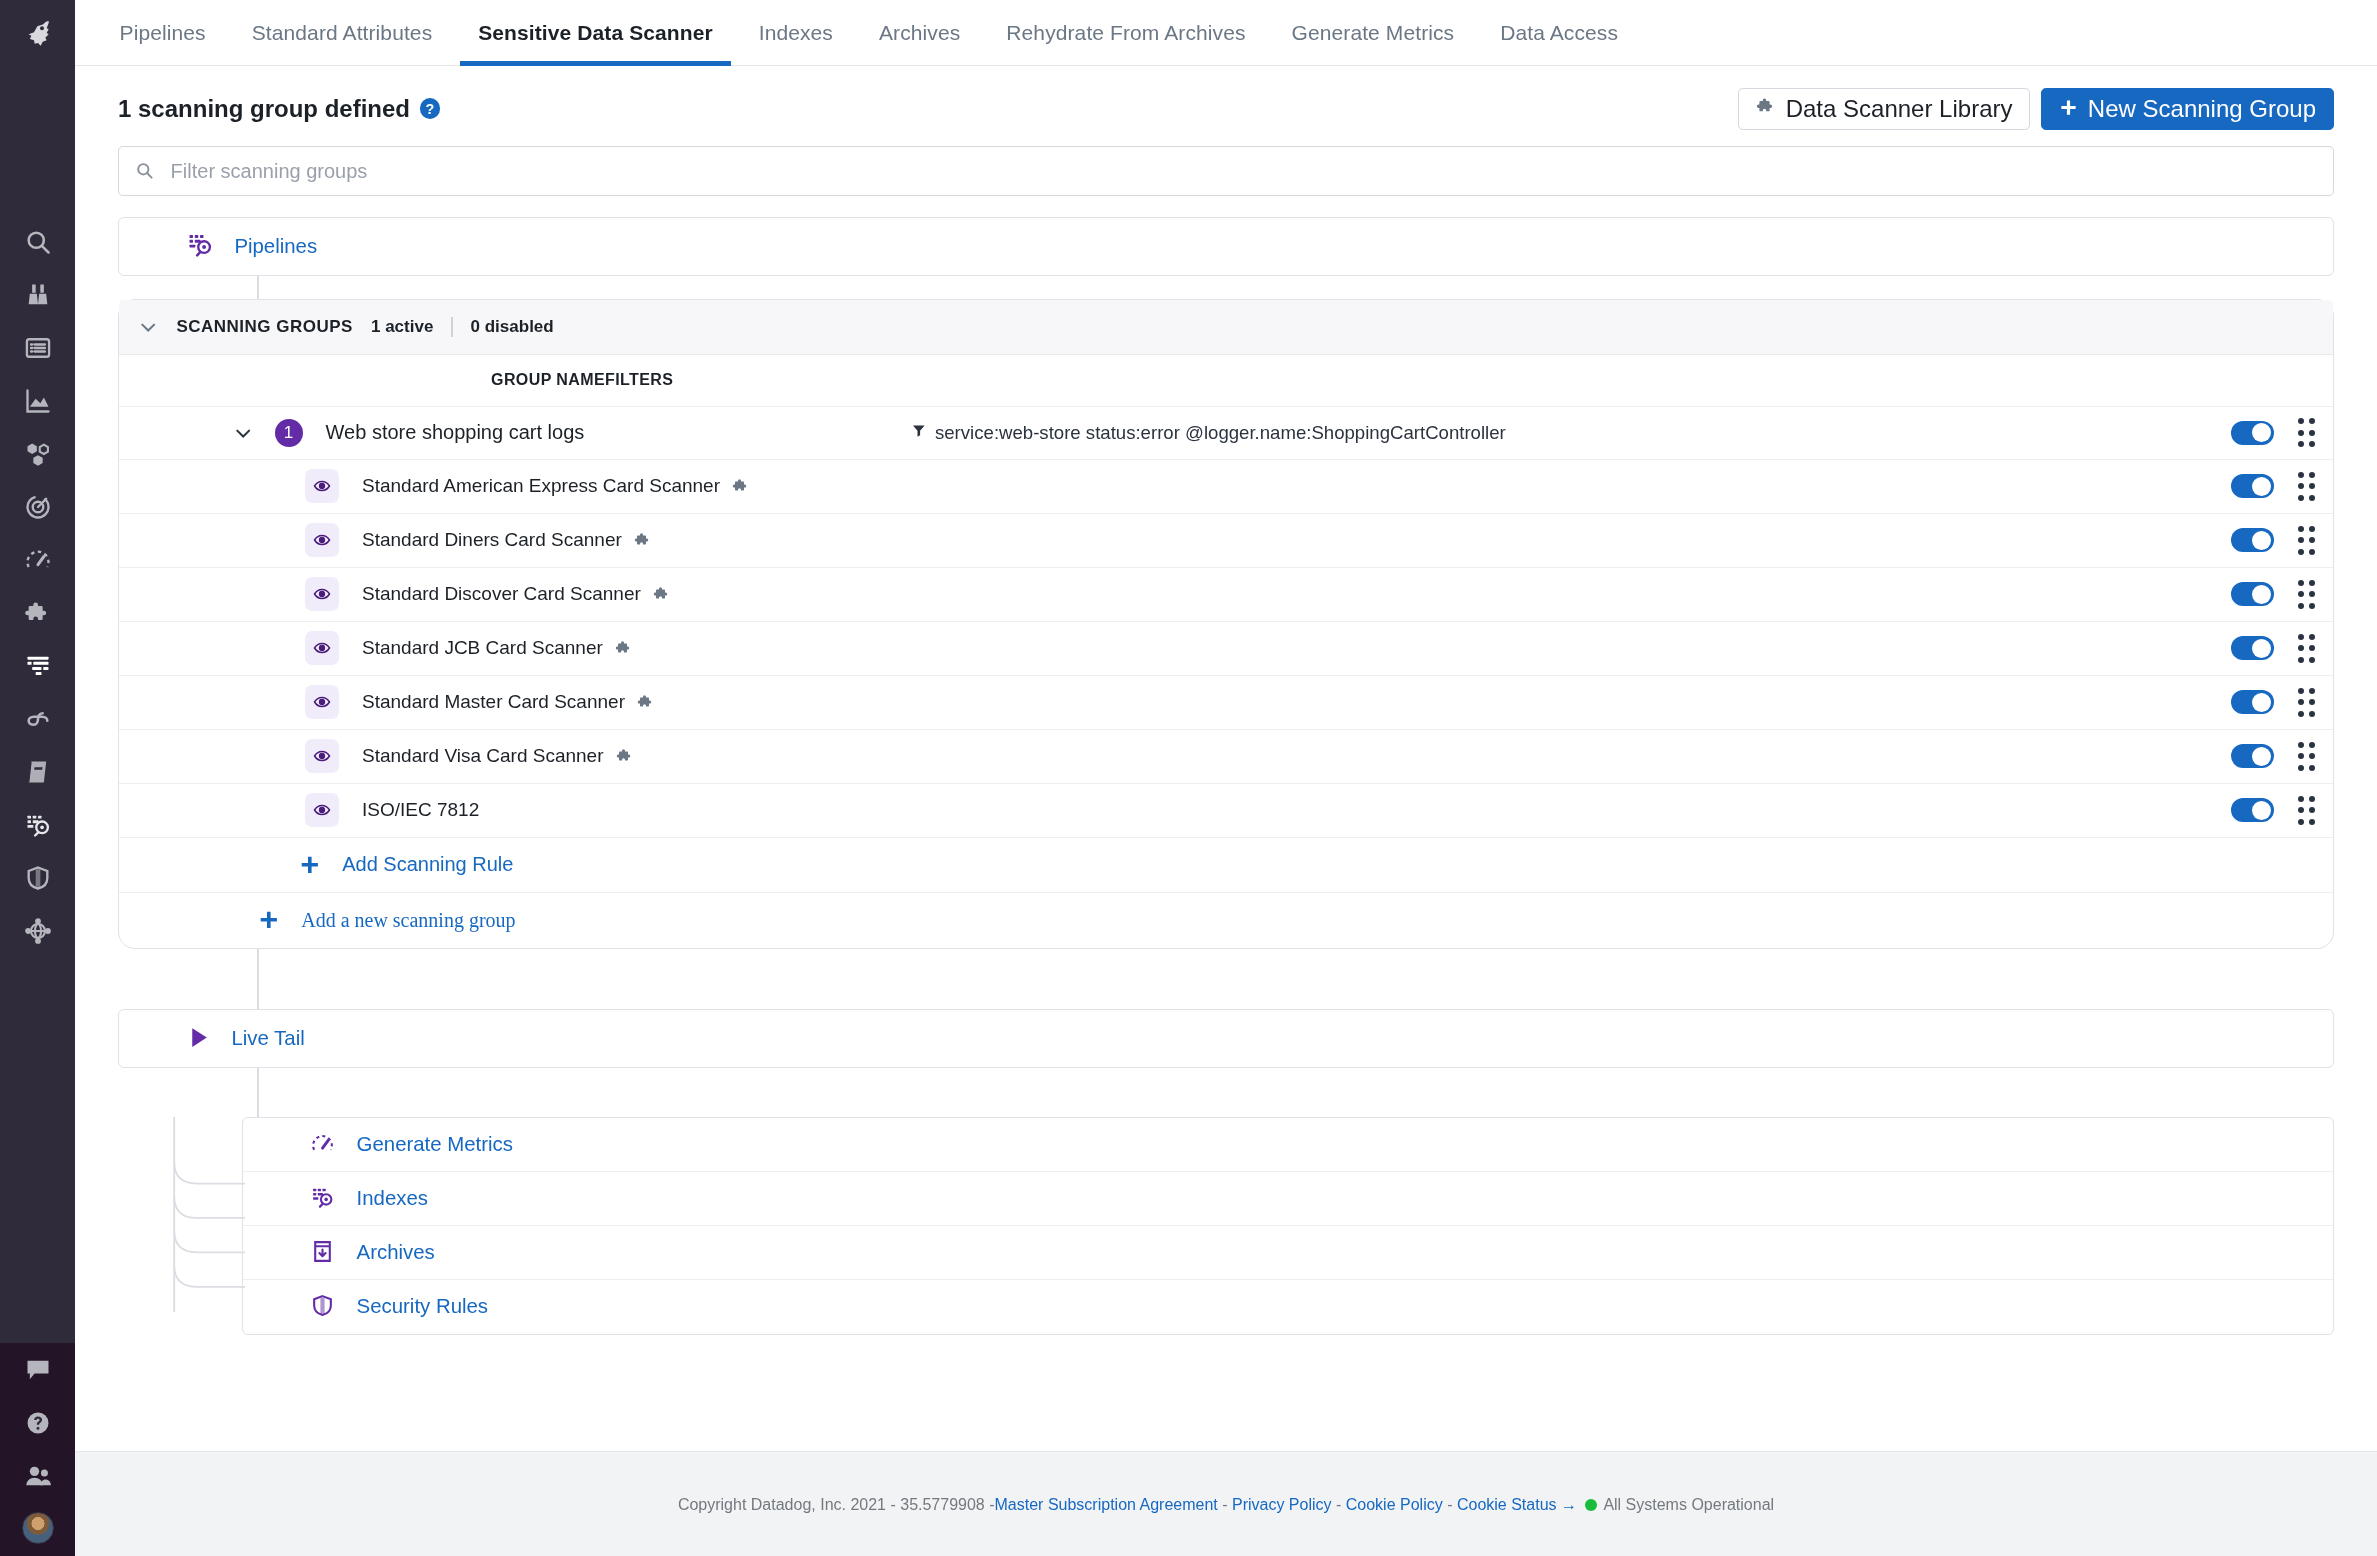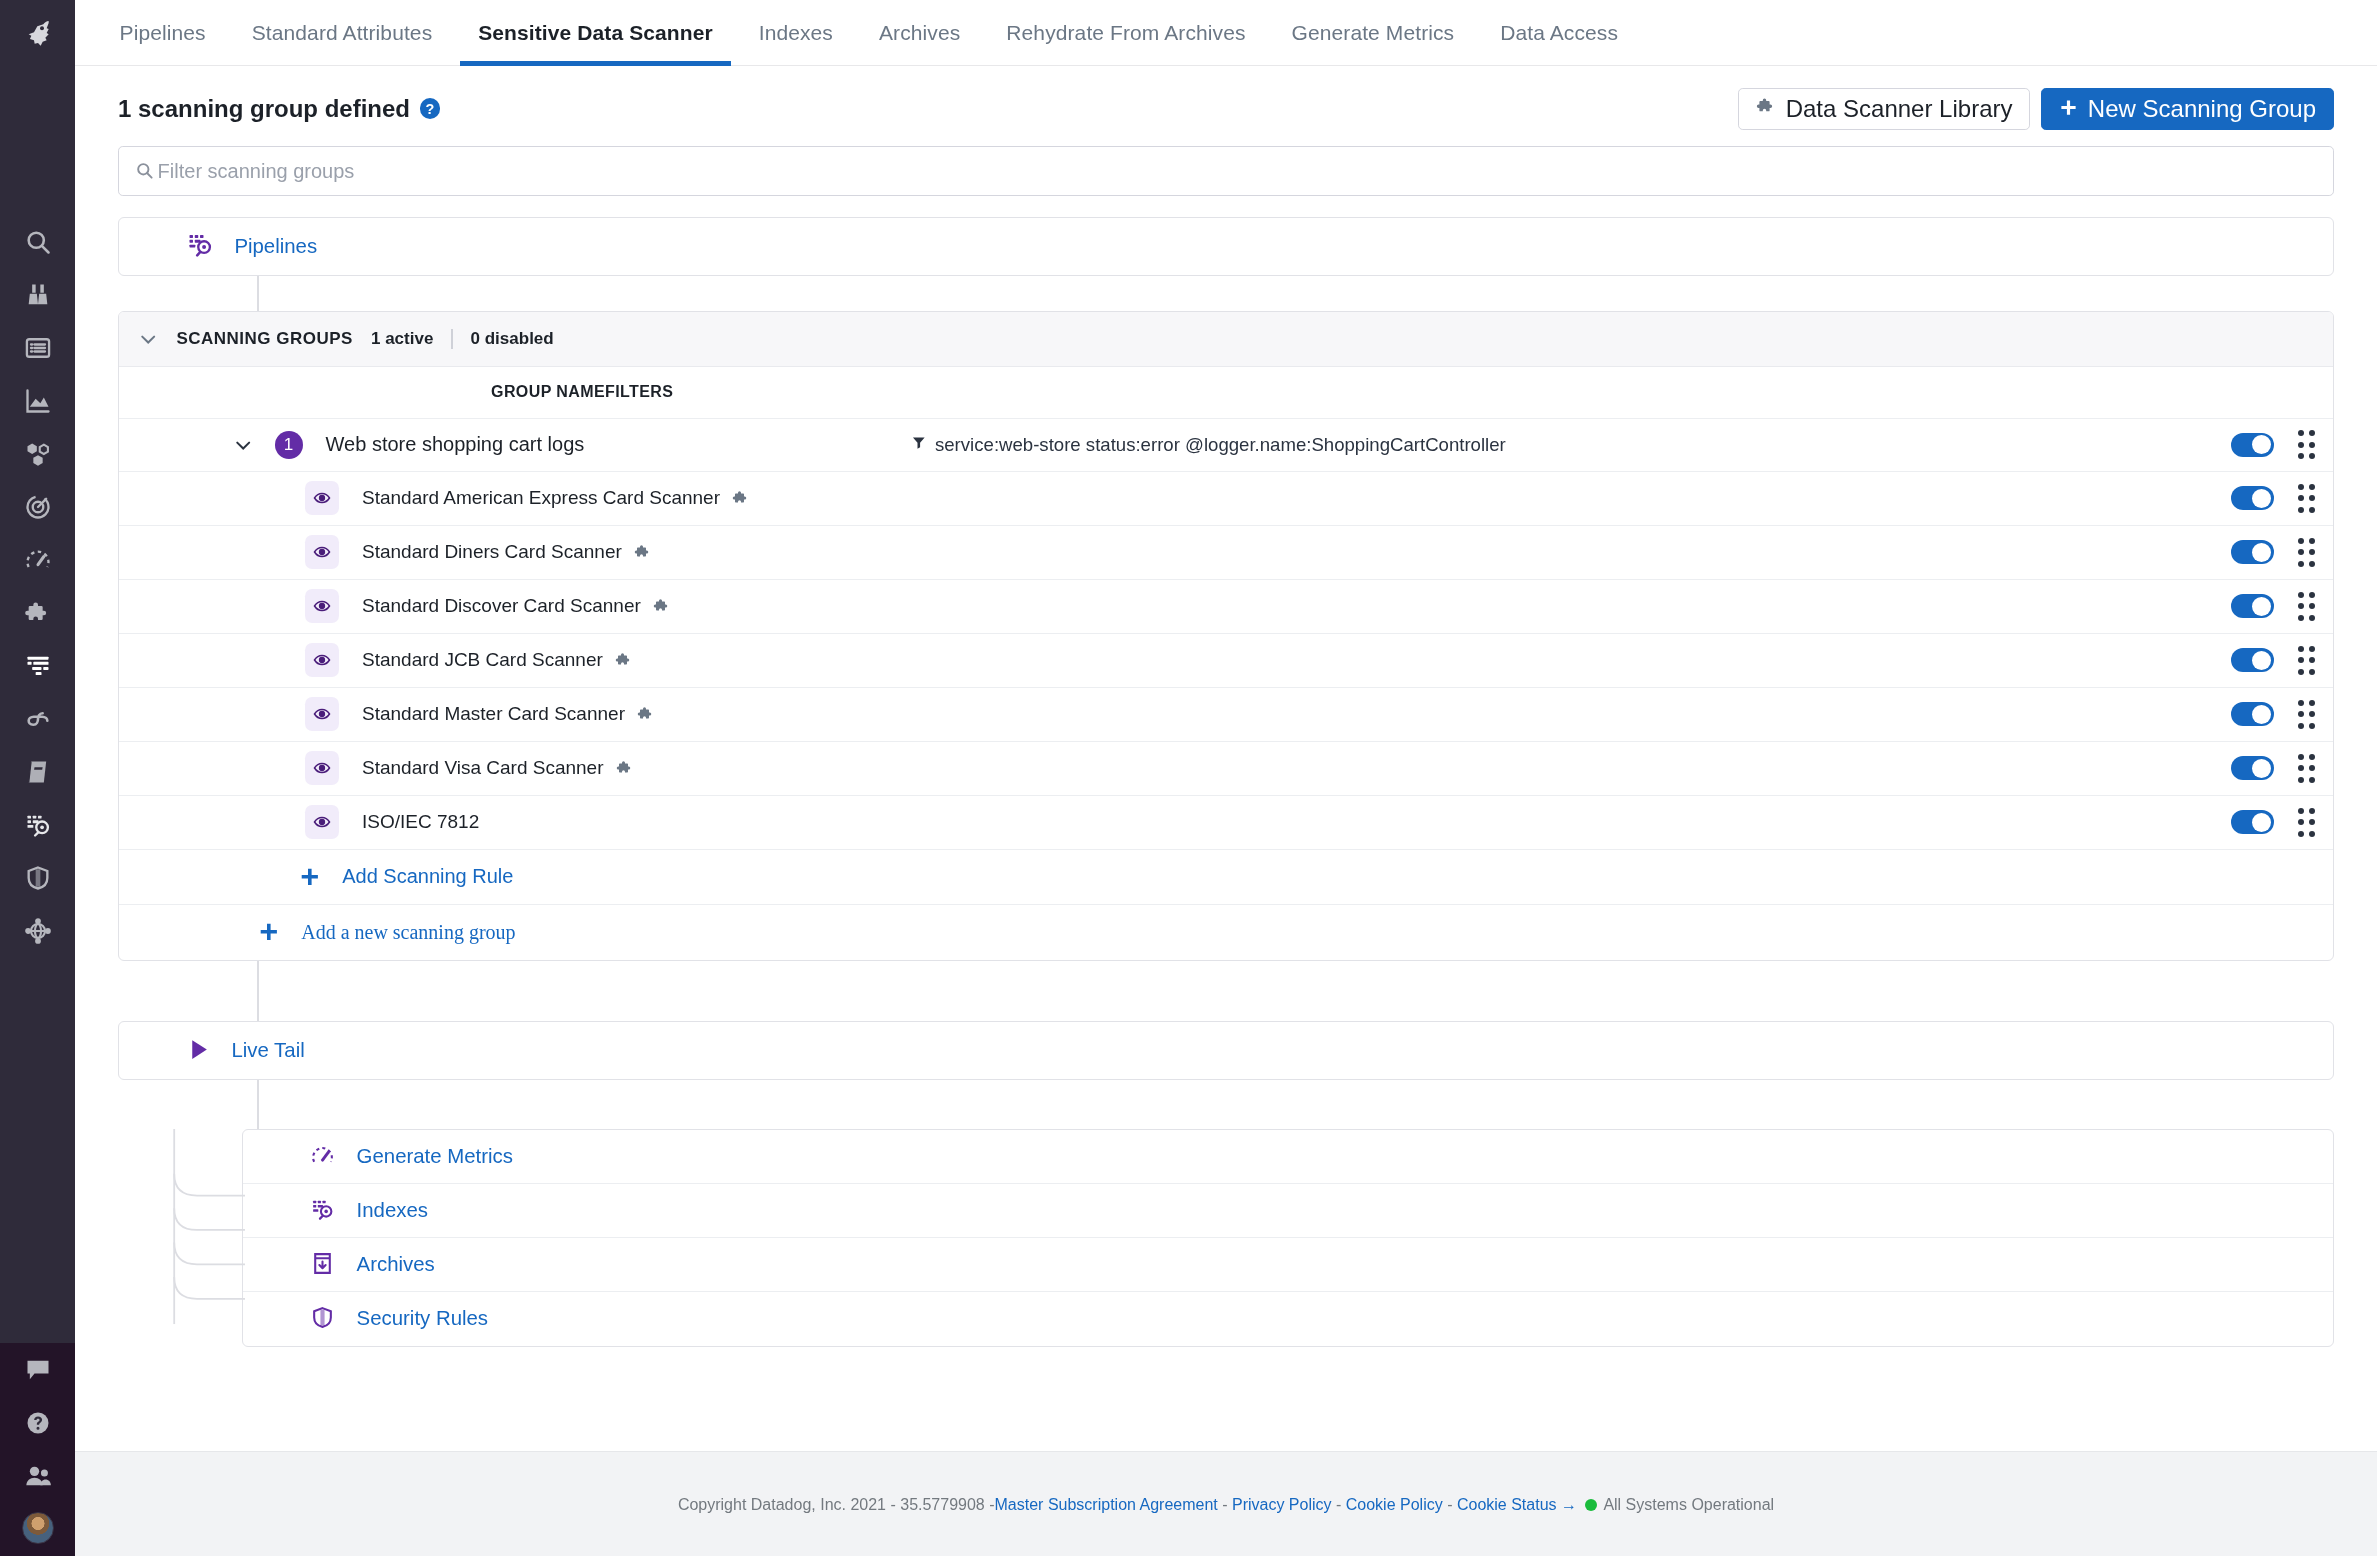--- a/index.html
+++ b/index.html
@@ -79,21 +79,21 @@
     height: 42px; padding: 0 17px; border-radius: 4.8px;
     font-size: 24px; cursor: pointer; white-space: nowrap;
   }
   .btn-secondary { background: #fff; border: 1.2px solid #d5d6de; color: #1c2128; }
   .btn-primary { background: #1668c1; border: 1.2px solid #1668c1; color: #fff; }
 
   
   .filter-row { padding: 10.8px 43px 0 43px; }
   .filter-box {
     height: 50px; border: 1.2px solid #d5d6de; border-radius: 4.8px;
-    display: flex; align-items: center; gap: 4px; padding: 0 15.6px;
+    display: flex; align-items: center; gap: 17px; padding: 0 15.6px;
     background: #fff;
   }
   .filter-box input {
     border: none; outline: none; flex: 1; font-size: 20px;
     color: #1c2128; font-family: "Liberation Sans", sans-serif;
     background: transparent;
   }
   .filter-box input::placeholder { color: #9aa0ab; }
 
   
@@ -106,21 +106,21 @@
   .card {
     background: #fff; border: 1.2px solid #e1e2e7; border-radius: 6px;
     position: relative;
   }
 
   
   .pipelines-card { height: 59px; display: flex; align-items: center; padding-left: 67px; gap: 20.4px; }
   .node-link { color: #1668c1; font-size: 20.4px; cursor: pointer; }
 
   
-  .sg-card { margin-top: 35px; }
+  .sg-card { margin-top: 23px; border-radius: 17px; }
   .sg-header {
     height: 55px; background: #f7f7f9; border-bottom: 1.2px solid #e9eaee;
     display: flex; align-items: center; gap: 18px; padding-left: 19px;
     border-radius: 4.8px 4.8px 0 0;
   }
   .chev { width: 20.4px; height: 20.4px; color: #6b7785; display:flex;align-items:center;justify-content:center; cursor:pointer;}
   .sg-title { font-size: 17px; font-weight: 700; color: #1c2128; letter-spacing: 0.5px; }
   .sg-count { font-size: 17px; font-weight: 700; color: #1c2128; }
   .sg-sep { width: 1.2px; height: 20.4px; background: #cfd1d8; }
 

